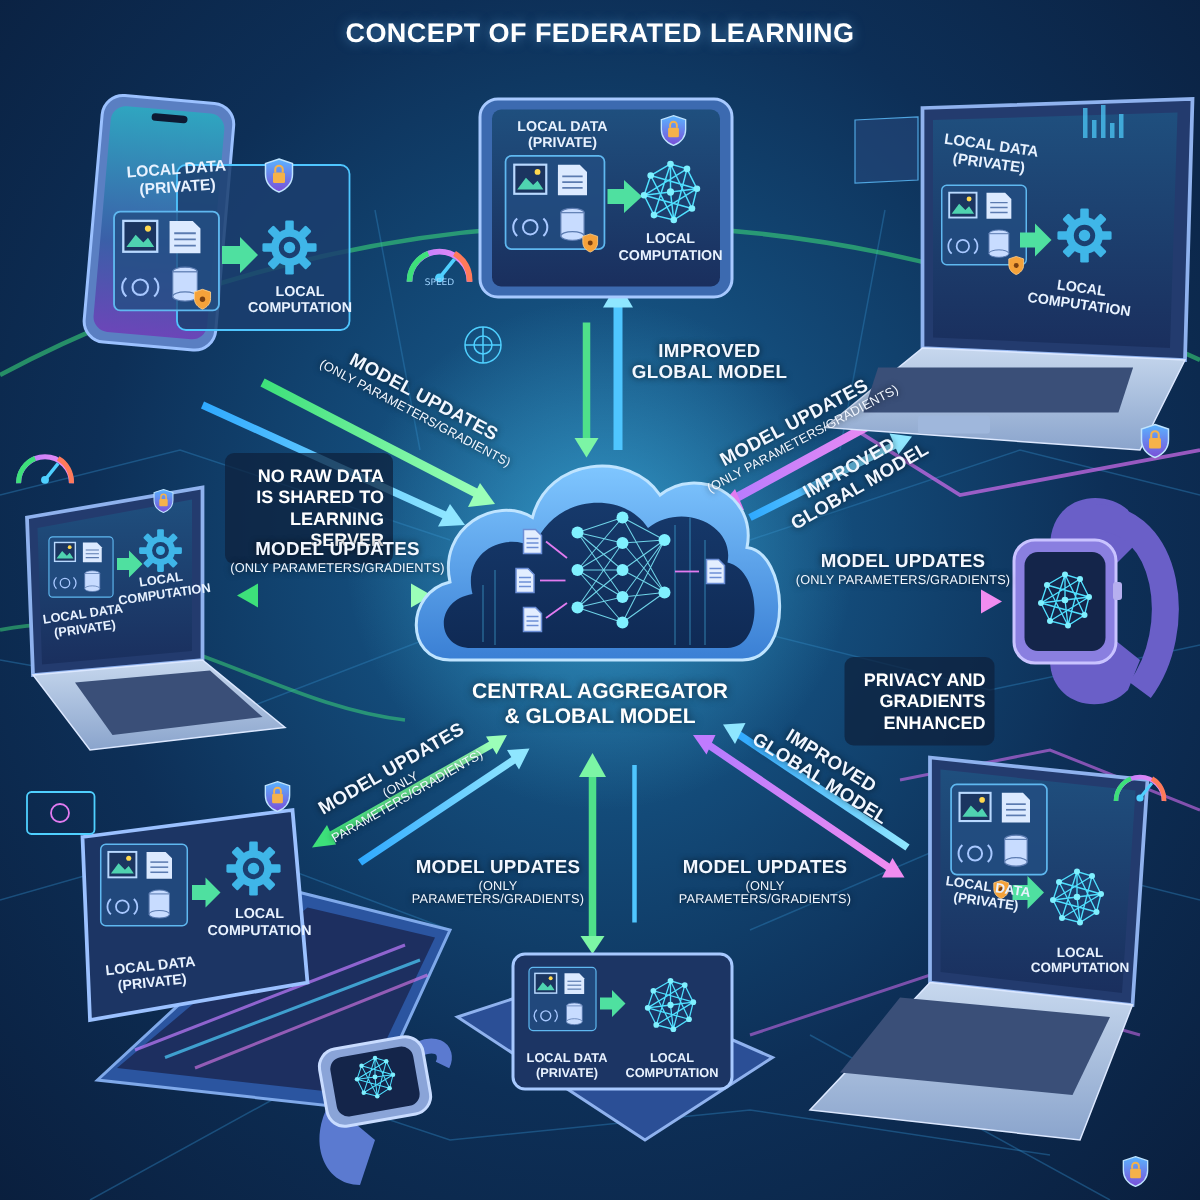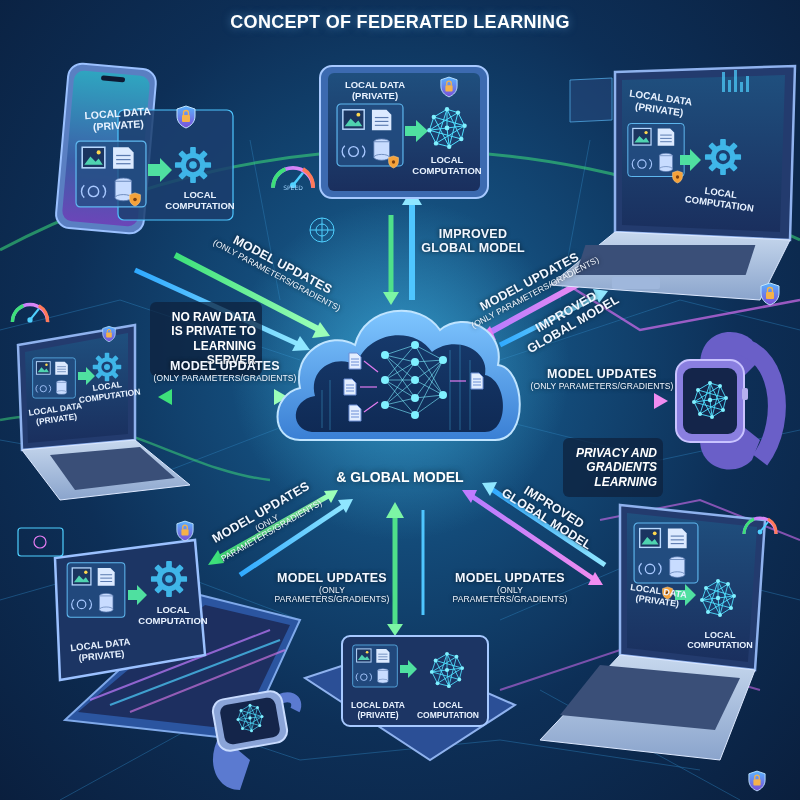--- a/index.html
+++ b/index.html
@@ -495,38 +495,38 @@
   <span class="sub">(ONLY PARAMETERS/GRADIENTS)</span>
 </div>
 
 <div class="lbl" style="left:515px;top:305px;width:110px;transform:rotate(-30deg);">
   <span class="main">IMPROVED</span>
   <span class="main">GLOBAL MODEL</span>
 </div>
 
 <div class="callout" style="left:150px;top:302px;width:112px;">
   <span>NO RAW DATA</span><br>
-  <span>IS PRIVATE TO</span><br>
+  <span>IS SHARED TO</span><br>
   <span>LEARNING SERVER</span>
 </div>
 
 <div class="lbl" style="left:150px;top:360px;width:150px;">
   <span class="main">MODEL UPDATES</span>
   <span class="sub">(ONLY PARAMETERS/GRADIENTS)</span>
 </div>
 
 <div class="lbl" style="left:528px;top:368px;width:148px;">
   <span class="main">MODEL UPDATES</span>
   <span class="sub">(ONLY PARAMETERS/GRADIENTS)</span>
 </div>
 
-<div class="callout" style="left:563px;top:438px;width:100px;font-style:italic;">
+<div class="callout" style="left:563px;top:438px;width:100px;">
   <span>PRIVACY AND</span><br>
   <span>GRADIENTS</span><br>
-  <span>LEARNING</span>
+  <span>ENHANCED</span>
 </div>
 
 <div class="lbl" style="left:196px;top:505px;width:140px;transform:rotate(-30deg);">
   <span class="main">MODEL UPDATES</span>
   <span class="sub">(ONLY PARAMETERS/GRADIENTS)</span>
 </div>
 
 <div class="lbl" style="left:495px;top:500px;width:110px;transform:rotate(32deg);">
   <span class="main">IMPROVED</span>
   <span class="main">GLOBAL MODEL</span>
@@ -536,15 +536,15 @@
   <span class="main">MODEL UPDATES</span>
   <span class="sub">(ONLY PARAMETERS/GRADIENTS)</span>
 </div>
 
 <div class="lbl" style="left:440px;top:572px;width:140px;">
   <span class="main">MODEL UPDATES</span>
   <span class="sub">(ONLY PARAMETERS/GRADIENTS)</span>
 </div>
 
 <div class="center-lbl">
-  <br>
+  <span>CENTRAL AGGREGATOR</span><br>
   <span>&amp; GLOBAL MODEL</span>
 </div>
 
 </body></html>

